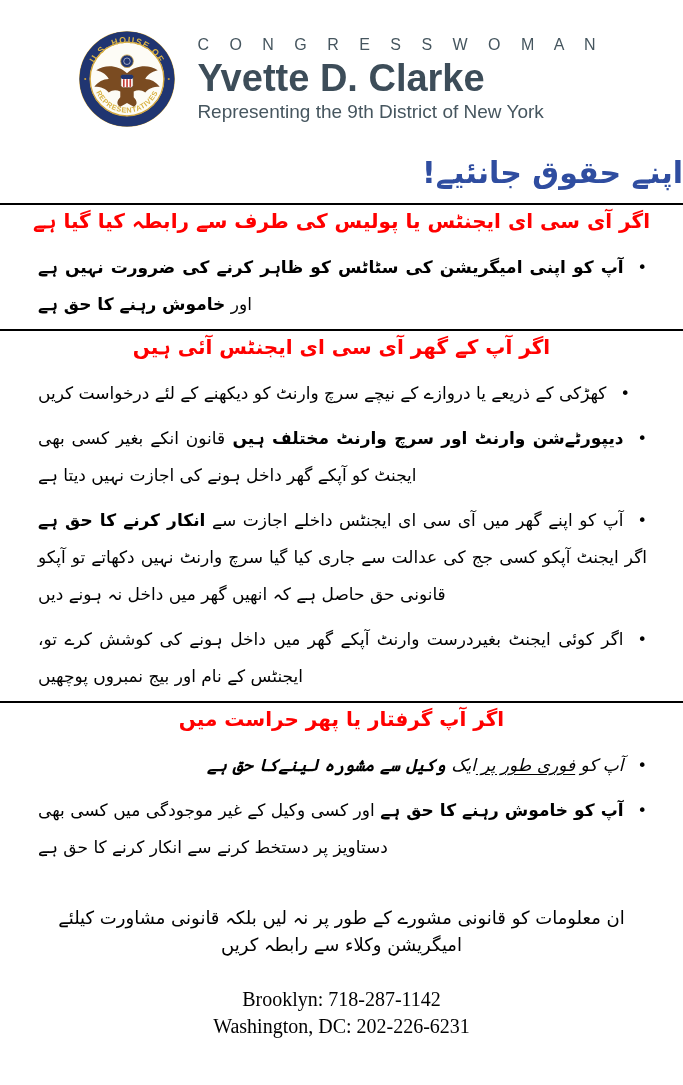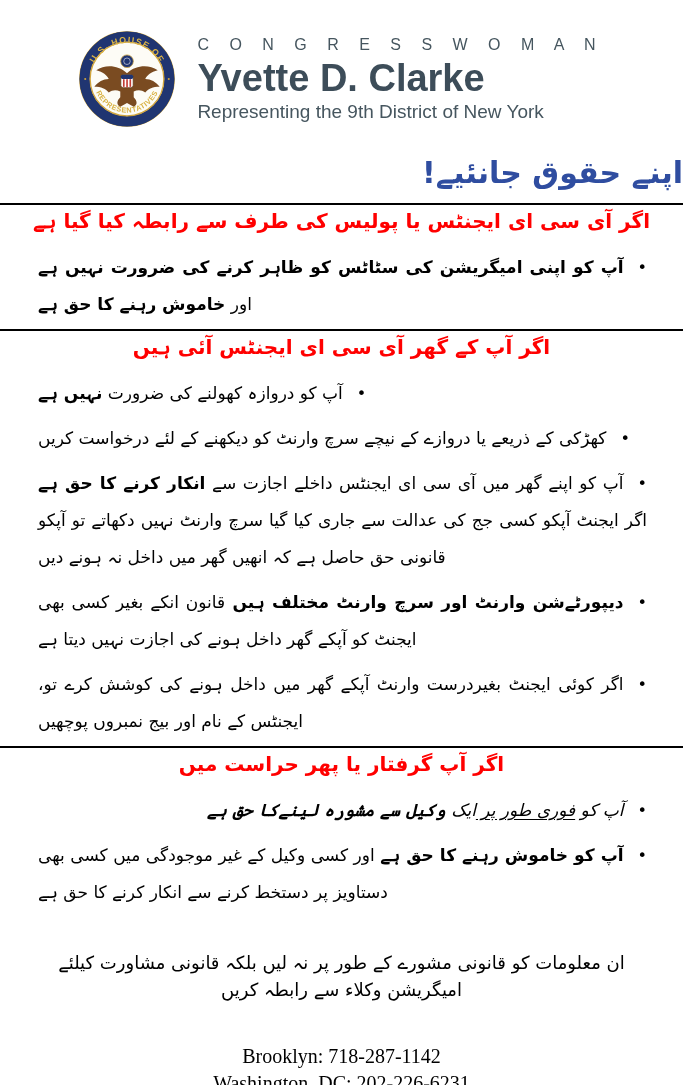--- a/index.html
+++ b/index.html
@@ -53,21 +53,21 @@
   .bullet b { font-weight: bold; }
   .bullet u { text-underline-offset: 3px; }
 
   
   .disclaimer {
     direction: rtl; text-align: center;
     font-size: 18px; line-height: 27px;
     max-width: 600px; margin: 32px auto 0;
   }
   .contacts {
-    text-align: center; margin-top: 40px;
+    text-align: center; margin-top: 28px;
     font-family: "Liberation Serif", serif;
     font-size: 20px; line-height: 27px; color: #000;
   }
 </style>
 </head>
 <body>
 
 <div class="page">
 
   <header class="header">
@@ -117,24 +117,23 @@
 
   <main id="sections">
       <hr class="rule">
       <h2 class="sec-heading" dir="rtl">اگر آی سی ای ایجنٹس یا پولیس کی طرف سے رابطہ کیا گیا ہے</h2>
       <div class="bullets">
         <div class="bullet"><span class="dot">•</span><b>آپ کو اپنی امیگریشن کی سٹاٹس کو ظاہر کرنے کی ضرورت نہیں ہے </b><span>اور </span><b>خاموش رہنے کا حق ہے</b></div>
       </div>
       <hr class="rule">
       <h2 class="sec-heading" dir="rtl">اگر آپ کے گھر آی سی ای ایجنٹس آئی ہیں</h2>
       <div class="bullets">
-        <div class="bullet"><span class="dot">•</span><span>آپ کو دروازہ کھولنے کی ضرورت </span><b>نہیں ہے</b></div>
         <div class="bullet"><span class="dot">•</span><span>کھڑکی کے ذریعے یا دروازے کے نیچے سرچ وارنٹ کو دیکھنے کے لئے درخواست کریں</span></div>
+        <div class="bullet"><span class="dot">•</span><b>دیپورٹےشن وارنٹ اور سرچ وارنٹ مختلف ہیں </b><span>قانون انکے بغیر کسی بھی ایجنٹ کو آپکے گھر داخل ہونے کی اجازت نہیں دیتا ہے</span></div>
         <div class="bullet"><span class="dot">•</span><span>آپ کو اپنے گھر میں آی سی ای ایجنٹس داخلے اجازت سے </span><b>انکار کرنے کا حق ہے</b><span> اگر ایجنٹ آپکو کسی جج کی عدالت سے جاری کیا گیا سرچ وارنٹ نہیں دکھاتے تو آپکو قانونی حق حاصل ہے کہ انھیں گھر میں داخل نہ ہونے دیں</span></div>
-        <div class="bullet"><span class="dot">•</span><b>دیپورٹےشن وارنٹ اور سرچ وارنٹ مختلف ہیں </b><span>قانون انکے بغیر کسی بھی ایجنٹ کو آپکے گھر داخل ہونے کی اجازت نہیں دیتا ہے</span></div>
         <div class="bullet"><span class="dot">•</span><span>اگر کوئی ایجنٹ بغیردرست وارنٹ آپکے گھر میں داخل ہونے کی کوشش کرے تو، ایجنٹس کے نام اور بیج نمبروں پوچھیں</span></div>
       </div>
       <hr class="rule">
       <h2 class="sec-heading" dir="rtl">اگر آپ گرفتار یا پھر حراست میں</h2>
       <div class="bullets">
         <div class="bullet align-right"><span class="dot">•</span><span>آپ کو </span><span><u>فوری طور پر </u></span><span>ایک </span><b>وکیل سے مشورہ لینےکا حق ہے</b></div>
         <div class="bullet"><span class="dot">•</span><b>آپ کو خاموش رہنے کا حق ہے</b><span> اور کسی وکیل کے غیر موجودگی میں کسی بھی دستاویز پر دستخط کرنے سے انکار کرنے کا حق ہے</span></div>
       </div>
     </main>
 

